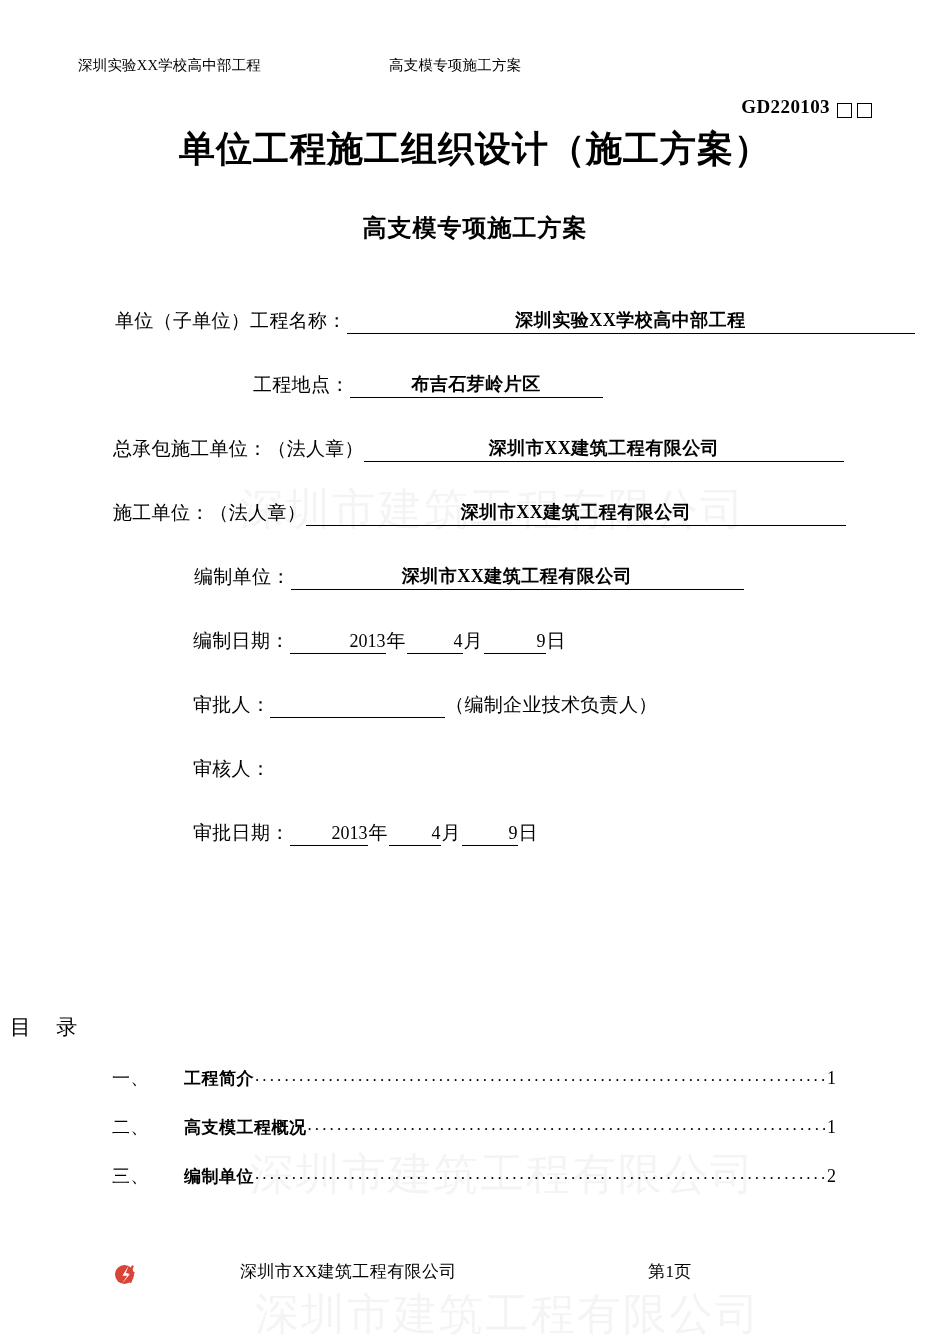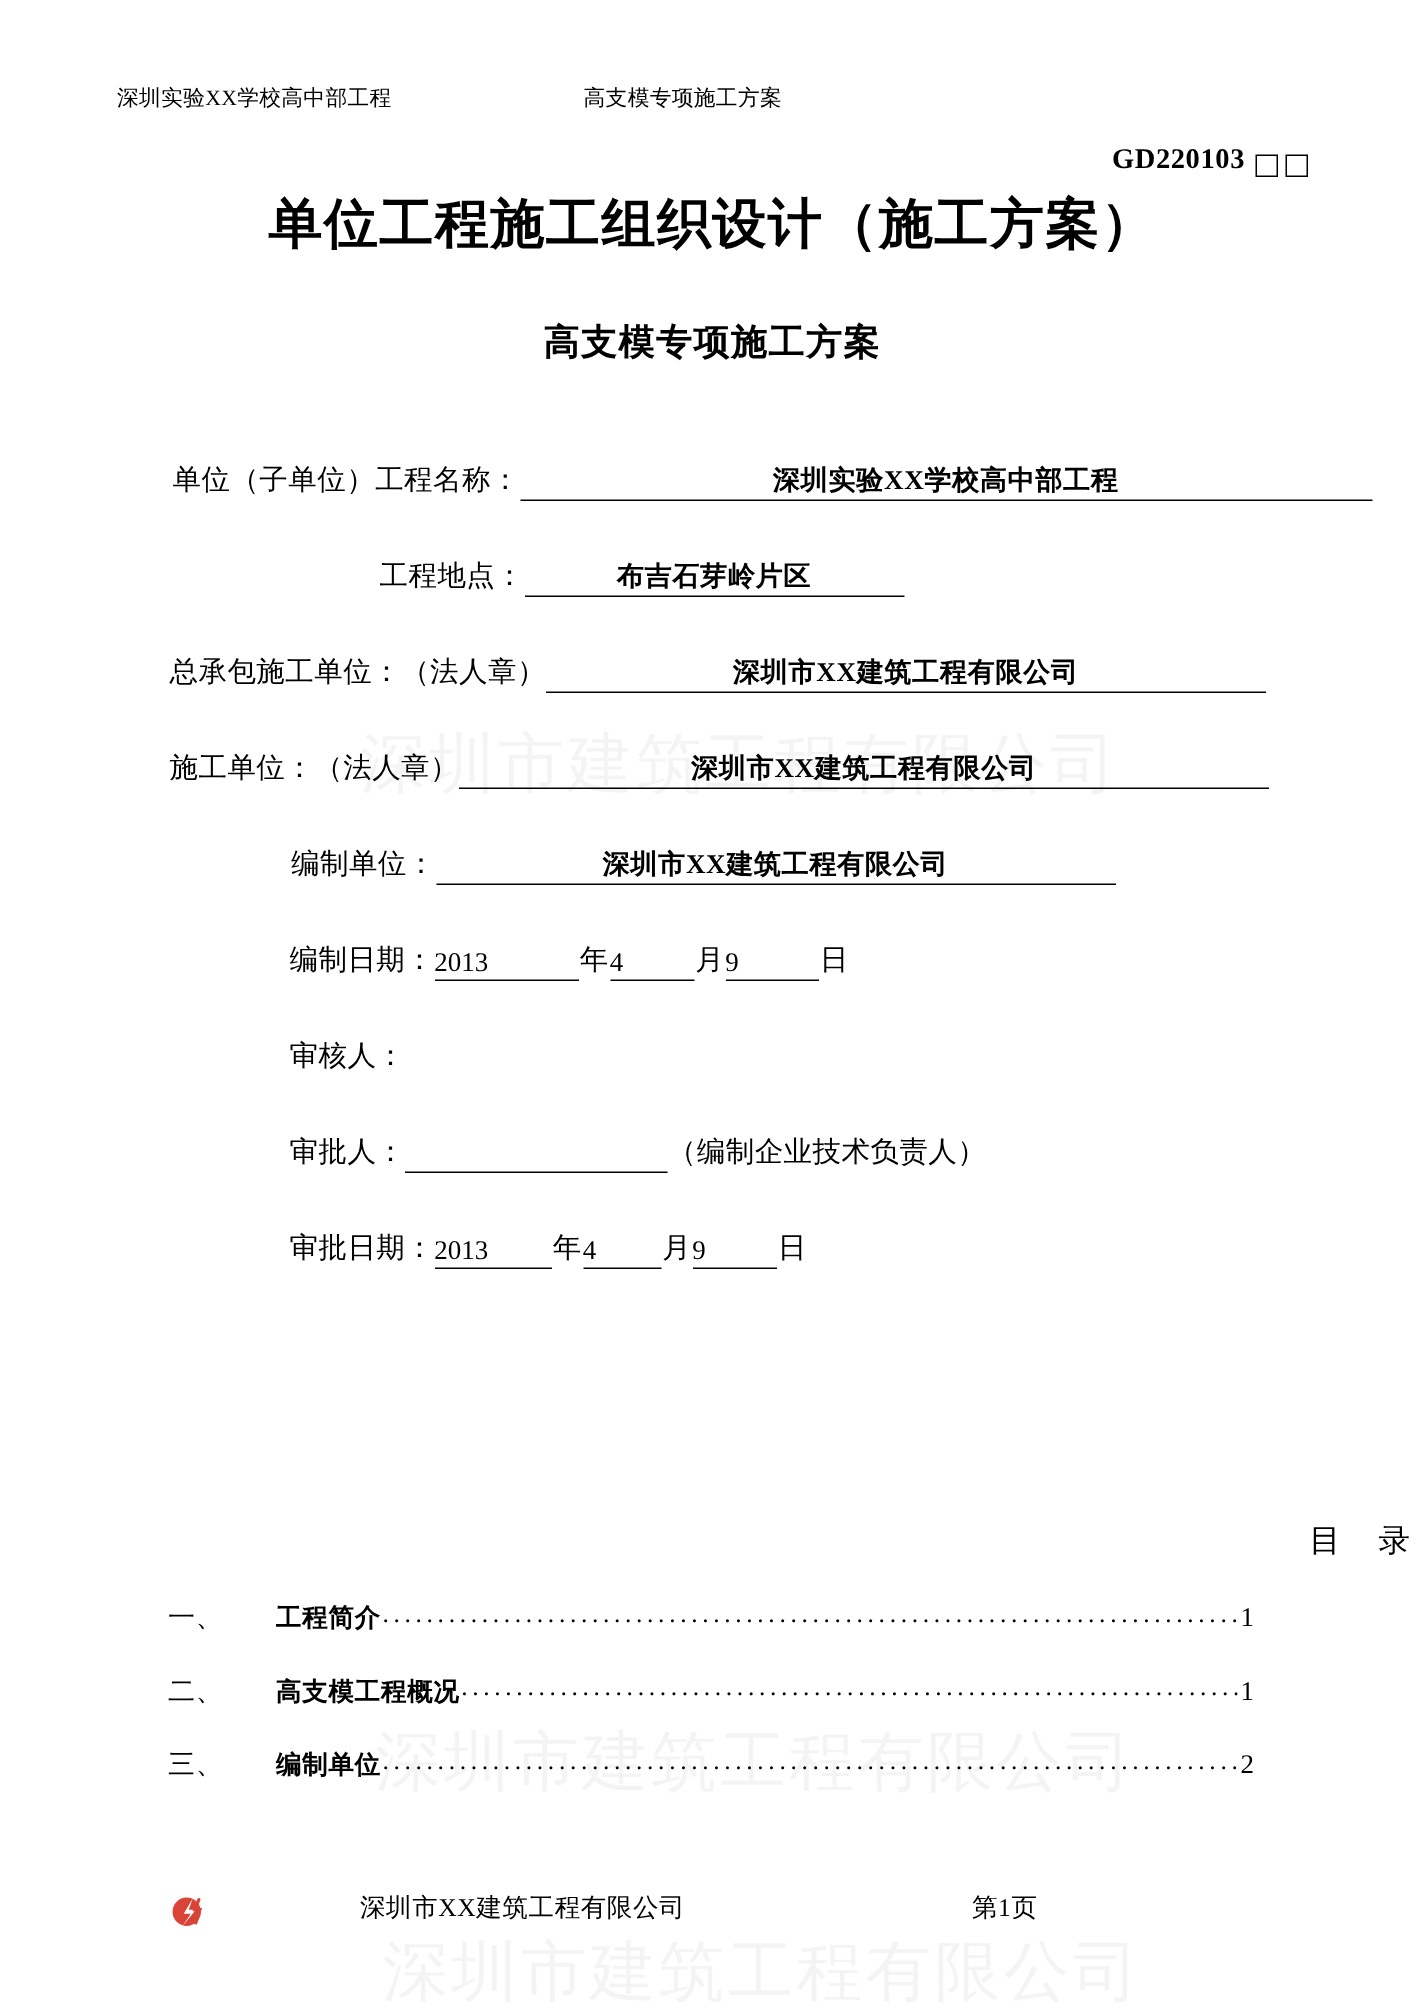--- a/index.html
+++ b/index.html
@@ -144,21 +144,21 @@
   .fill-w-loc { width: 253px; }
   .fill-w-gen { width: 480px; }
   .fill-w-gen2 { width: 540px; }
   .fill-w-comp { width: 453px; }
   .fill-w-approver { width: 175px; }
 
   
   .date-seg {
     display: inline-block;
     border-bottom: 1.3px solid #000;
-    text-align: left;
+    text-align: right;
     font-size: 18px;
     padding-bottom: 1px;
   }
   .dseg-year { width: 96px; }
   .dseg-month { width: 56px; }
   .dseg-day { width: 62px; }
   .dseg-year2 { width: 78px; }
   .dseg-month2 { width: 52px; }
   .dseg-day2 { width: 56px; }
   .date-unit {
@@ -166,21 +166,21 @@
     padding: 0 1px 2px 1px;
     display: inline-block;
   }
 
   
   .toc-heading {
     position: absolute;
     left: 0;
     top: 1013px;
     width: 950px;
-    text-align: right;
+    text-align: left;
     font-size: 21px;
     letter-spacing: 10px;
     text-indent: 10px;
   }
   .toc-list {
     position: absolute;
     left: 112px;
     top: 1066px;
     width: 724px;
   }
@@ -328,28 +328,28 @@
         <span class="lbl ind-5">编制日期：</span>
         <span class="date-seg dseg-year">2013</span>
         <span class="date-unit">年</span>
         <span class="date-seg dseg-month">4</span>
         <span class="date-unit">月</span>
         <span class="date-seg dseg-day">9</span>
         <span class="date-unit">日</span>
       </div>
 
       <div class="form-row">
-        <span class="lbl ind-5">审核人：</span>
-        <span></span>
-      </div>
-
-      <div class="form-row">
         <span class="lbl ind-5">审批人：</span>
         <span class="fill blank fill-w-approver"></span>
         <span class="suffix">（编制企业技术负责人）</span>
+      </div>
+
+      <div class="form-row">
+        <span class="lbl ind-5">审核人：</span>
+        <span></span>
       </div>
 
       <div class="form-row">
         <span class="lbl ind-5">审批日期：</span>
         <span class="date-seg dseg-year2">2013</span>
         <span class="date-unit">年</span>
         <span class="date-seg dseg-month2">4</span>
         <span class="date-unit">月</span>
         <span class="date-seg dseg-day2">9</span>
         <span class="date-unit">日</span>

